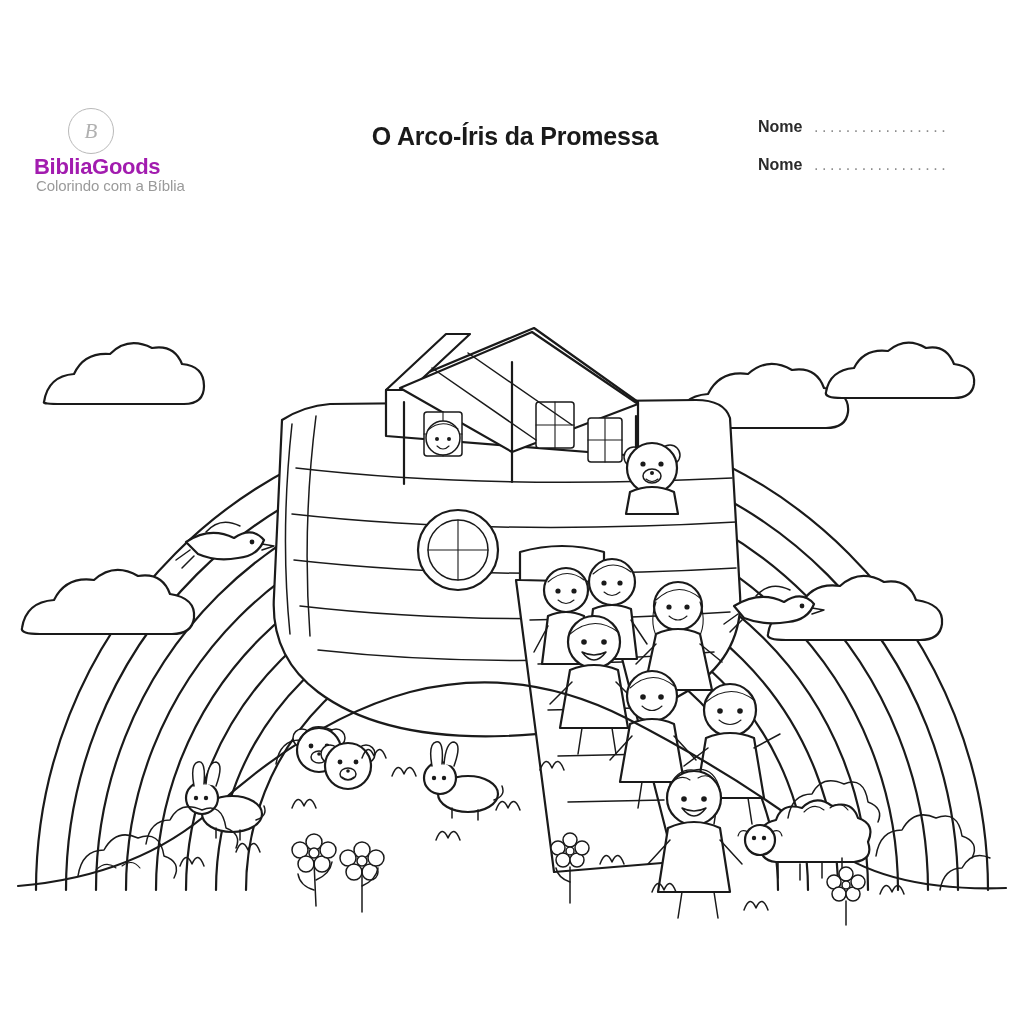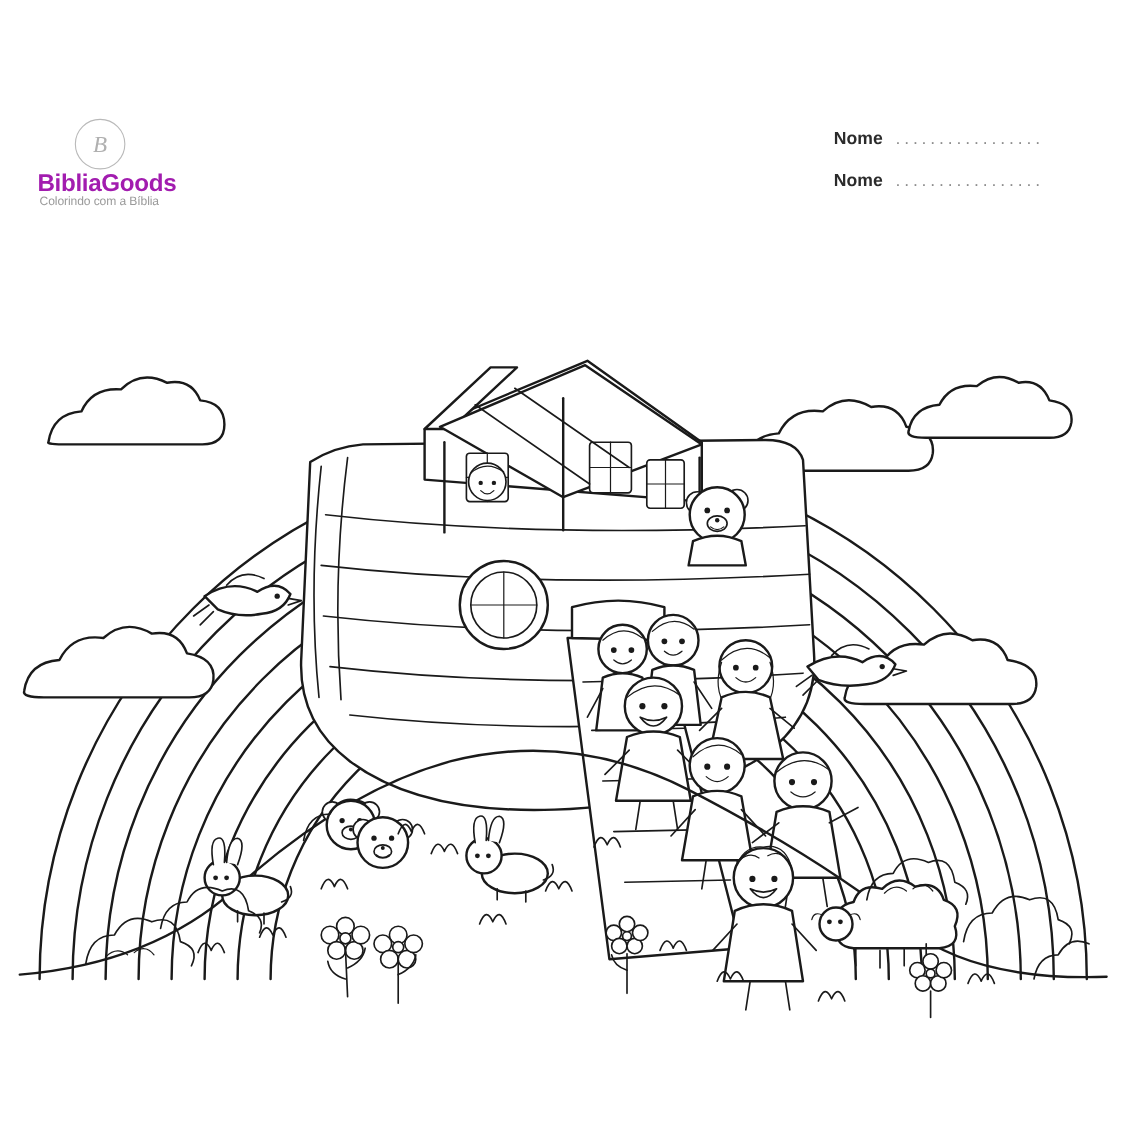--- a/index.html
+++ b/index.html
@@ -62,21 +62,21 @@
     font-size: 22px;
     font-weight: bold;
     color: #a21caf;
     letter-spacing: -0.3px;
     filter: blur(0.25px);
   }
   .brand-tag {
     position: absolute;
     left: 2px;
     top: 69px;
-    font-size: 11px;
+    font-size: 15px;
     color: #9a9a9a;
     letter-spacing: -0.1px;
     filter: blur(0.3px);
   }
 
   .title-block {
     position: absolute;
     left: 300px;
     top: 122px;
     width: 430px;
@@ -152,20 +152,21 @@
 
     <div class="brand">
       <div class="brand-mark">
         <span>B</span>
       </div>
       <div class="brand-name">BibliaGoods</div>
       <div class="brand-tag">Colorindo com a Bíblia</div>
     </div>
 
     <div class="title-block">
+      <div class="title">O Arco-Íris da Promessa</div>
     </div>
 
     <div class="fields">
       <div class="field-row">
         <div class="field-label">Nome</div>
         <div class="field-dots">.................</div>
       </div>
       <div class="field-row">
         <div class="field-label">Nome</div>
         <div class="field-dots">.................</div>

